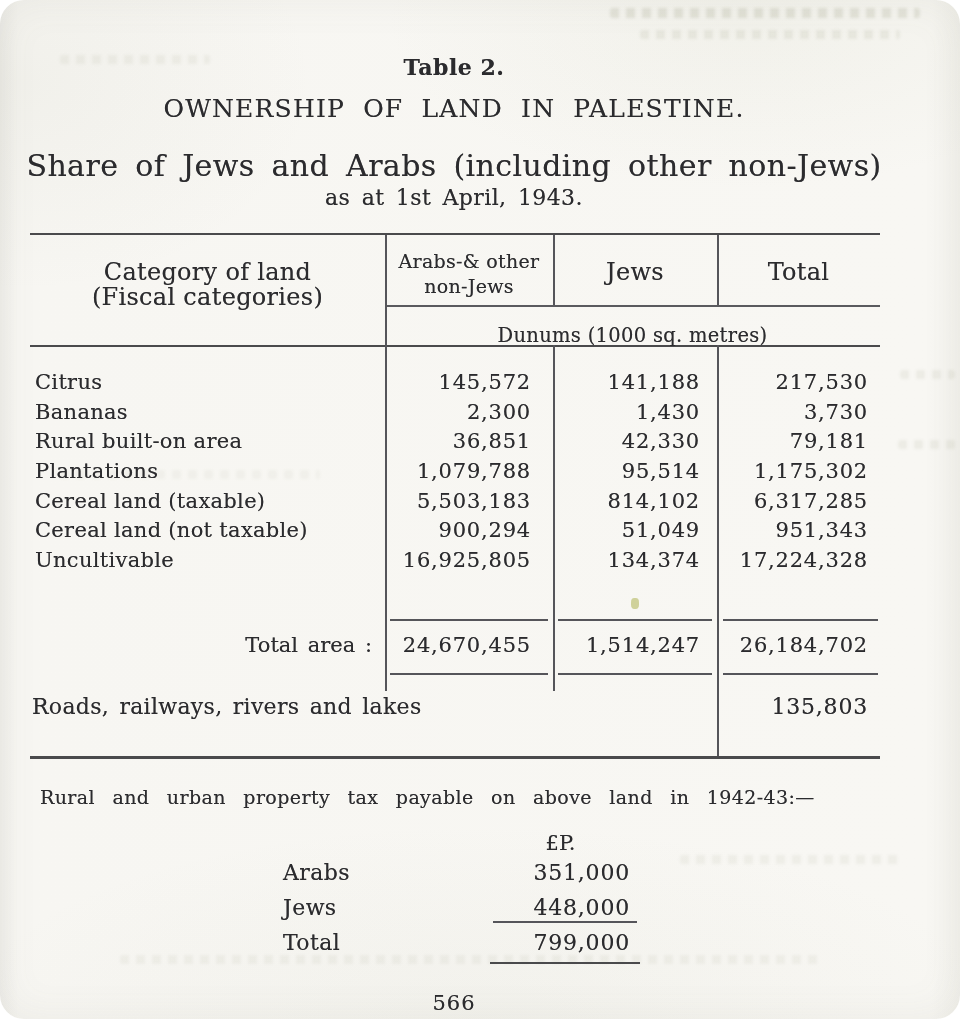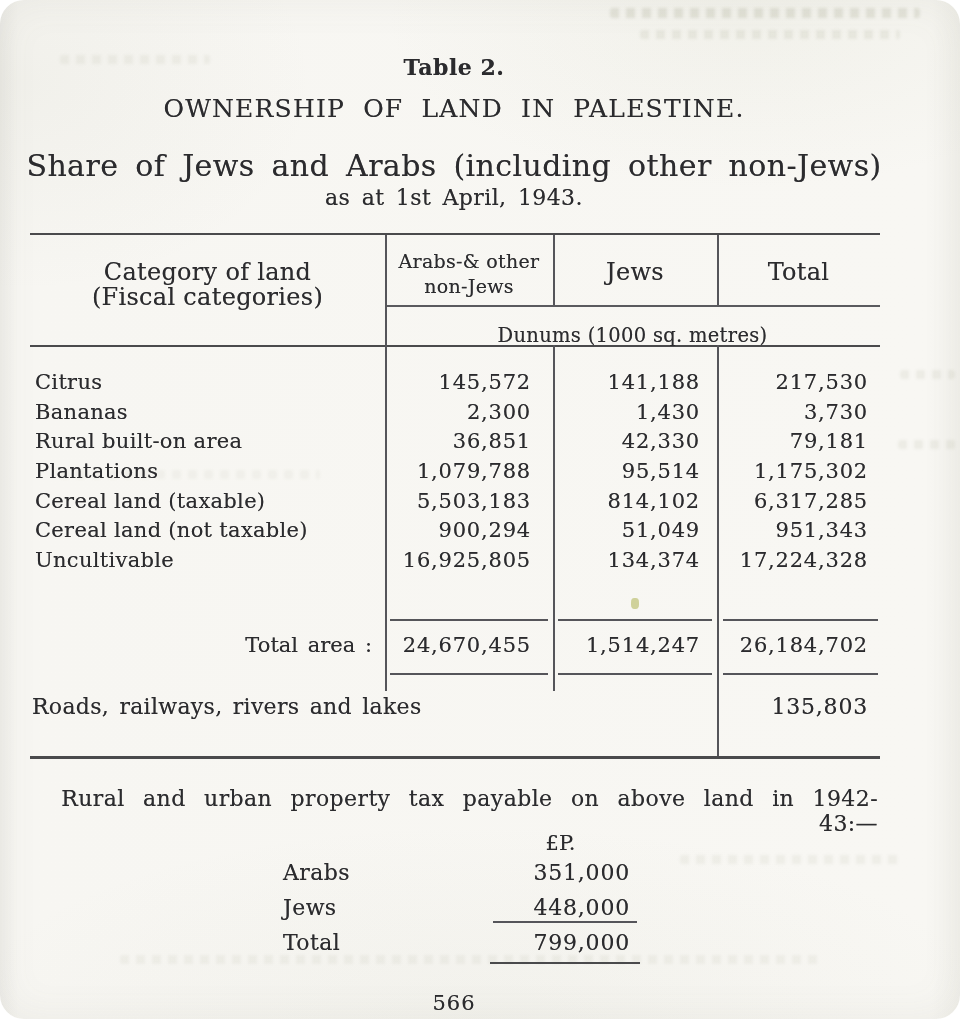--- a/index.html
+++ b/index.html
@@ -69,21 +69,21 @@
   .c-cat-total { width:355px; padding-right:13px; text-align:right; word-spacing:3px; }
 
   .extra-row { position:absolute; left:0; width:850px; display:flex; align-items:center; font-size:22px; }
   .extra-1 { top:458px; height:30px; }
   .extra-2 { top:488px; height:30px; }
   .x-label { flex:1; padding-left:2px; word-spacing:3px; letter-spacing:0.3px; }
   .x-label-indent { flex:1; padding-left:86px; word-spacing:3px; letter-spacing:0.3px; }
   .x-value { width:163px; padding-right:12px; text-align:right; letter-spacing:0.8px; }
 
   
-  .tax-intro { position:absolute; left:48px; top:786px; width:830px; font-size:22px; word-spacing:11px; letter-spacing:0.4px;text-align:right; }
+  .tax-intro { position:absolute; left:40px; top:786px; width:830px; font-size:19px; word-spacing:11px; letter-spacing:0.4px; }
   .tax-currency { position:absolute; left:478px; top:831px; width:165px; text-align:center; font-size:21px; }
   .tax-row { position:absolute; left:283px; width:347px; display:flex; font-size:22px; }
   .tax-row-arabs { top:860px; }
   .tax-row-jews  { top:895px; }
   .tax-row-total { top:930px; }
   .t-label { flex:1; letter-spacing:0.4px; }
   .t-value { width:190px; text-align:right; letter-spacing:0.8px; }
   .tax-line1 { position:absolute; left:493px; top:921px; width:144px; height:1.5px; background:#55555a; }
   .tax-line2 { position:absolute; left:490px; top:962px; width:150px; height:2px; background:#4a4a4c; }
 

